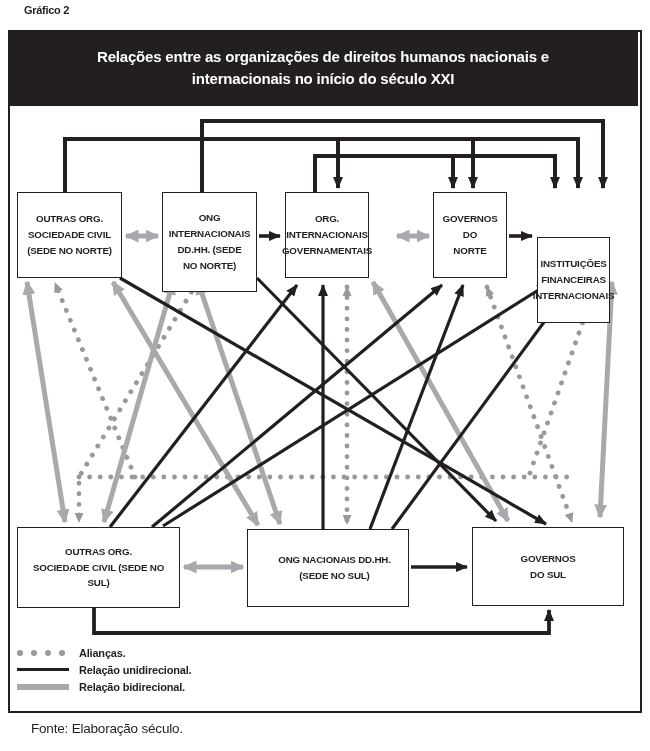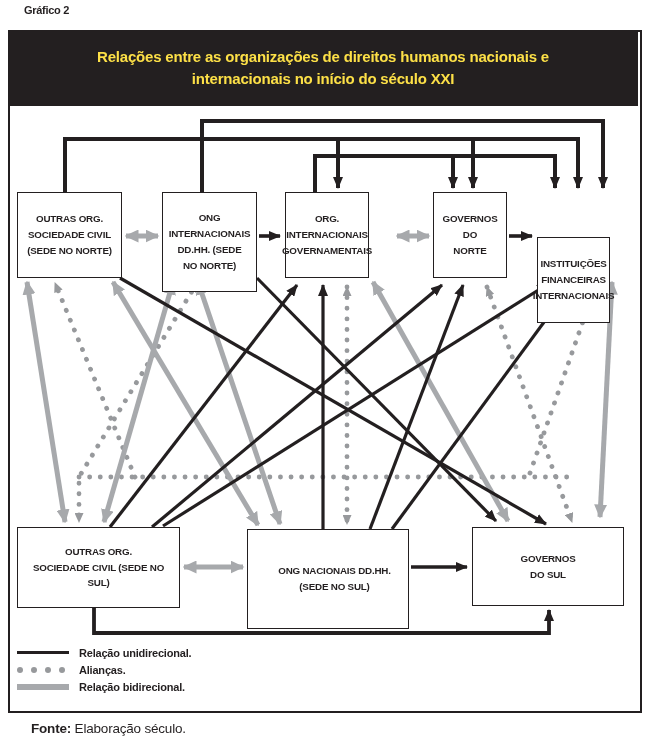--- a/index.html
+++ b/index.html
@@ -11,51 +11,51 @@
     position:absolute;left:8px;top:4px;font-size:11px;font-weight:bold;
     letter-spacing:-0.3px;
     margin-left:16px;
   }
   .frame{
     position:absolute;left:8px;top:30px;width:630px;height:679px;
     border:2.5px solid #231f20;background:#ffffff;
   }
   .titlebar{
     position:absolute;left:8px;top:30px;width:630px;height:76px;
-    background:#231f20;color:#fde047;display:flex;align-items:center;justify-content:center;
+    background:#231f20;color:#ffffff;display:flex;align-items:center;justify-content:center;
     text-align:center;
   }
   .titlebar .t{
     font-size:15px;font-weight:bold;line-height:1.5;padding:0 42px;letter-spacing:-0.2px;
   }
   svg.lines{position:absolute;left:0;top:0;width:650px;height:751px;}
   .node{
     position:absolute;background:#ffffff;border:1.6px solid #231f20;
     display:flex;align-items:center;justify-content:center;text-align:center;
     font-weight:bold;font-size:9.8px;line-height:1.62;letter-spacing:-0.2px;
     white-space:pre-line;box-sizing:border-box;padding:2px 4px;
   }
   .n1{left:17px;top:192px;width:105px;height:86px;}
   .n2{left:162px;top:192px;width:95px;height:100px;}
   .n3{left:285px;top:192px;width:84px;height:86px;}
   .n4{left:433px;top:192px;width:74px;height:86px;}
   .n5{left:537px;top:192px;width:73px;height:86px;margin-top:45px;}
   .n6{left:17px;top:527px;width:163px;height:81px;}
-  .n7{left:247px;top:529px;width:162px;height:100px;padding-left:17px;}
+  .n7{left:247px;top:529px;width:162px;height:78px;padding-left:17px;}
   .n8{left:472px;top:527px;width:152px;height:79px;}
   .legend{position:absolute;left:17px;top:644px;}
   .lrow{display:flex;align-items:center;height:17px;}
   .lswatch{width:56px;display:flex;align-items:center;}
   .ldots{display:flex;gap:8px;align-items:center;}
   .ldot{width:6px;height:6px;border-radius:50%;background:#97999c;}
   .lblack{width:52px;height:3.5px;background:#231f20;}
   .lgray{width:52px;height:6px;background:#a7a9ac;}
   .llabel{font-size:11px;font-weight:bold;margin-left:6px;letter-spacing:-0.2px;}
   .footer{position:absolute;left:5px;top:721px;font-size:13.5px;letter-spacing:-0.2px;}
-  .footer b{font-weight:bold;padding-left:26px;}
+  .footer b{font-weight:normal;padding-left:26px;}
 </style>
 </head>
 <body>
 
 <div class="heading">Gráfico 2</div>
 
 <div class="frame"></div>
 
 <div class="titlebar">
   <div class="t">Relações entre as organizações de direitos humanos nacionais e internacionais no início do século XXI</div>
@@ -146,34 +146,34 @@
 SOCIEDADE CIVIL (SEDE NO
 SUL)</div>
 <div class="node n7">ONG NACIONAIS DD.HH.
 (SEDE NO SUL)</div>
 <div class="node n8">GOVERNOS
 DO SUL</div>
 
 <div class="legend">
   <div class="lrow">
     <span class="lswatch">
-      <span class="lblack"></span>
-    </span>
-    <span class="llabel">Relação unidirecional.</span>
-  </div>
-  <div class="lrow">
-    <span class="lswatch">
       <span class="ldots">
         <span class="ldot"></span>
           <span class="ldot"></span>
           <span class="ldot"></span>
           <span class="ldot"></span>
       </span>
     </span>
     <span class="llabel">Alianças.</span>
+  </div>
+  <div class="lrow">
+    <span class="lswatch">
+      <span class="lblack"></span>
+    </span>
+    <span class="llabel">Relação unidirecional.</span>
   </div>
   <div class="lrow">
     <span class="lswatch">
       <span class="lgray"></span>
     </span>
     <span class="llabel">Relação bidirecional.</span>
   </div>
 </div>
 
 <div class="footer">

